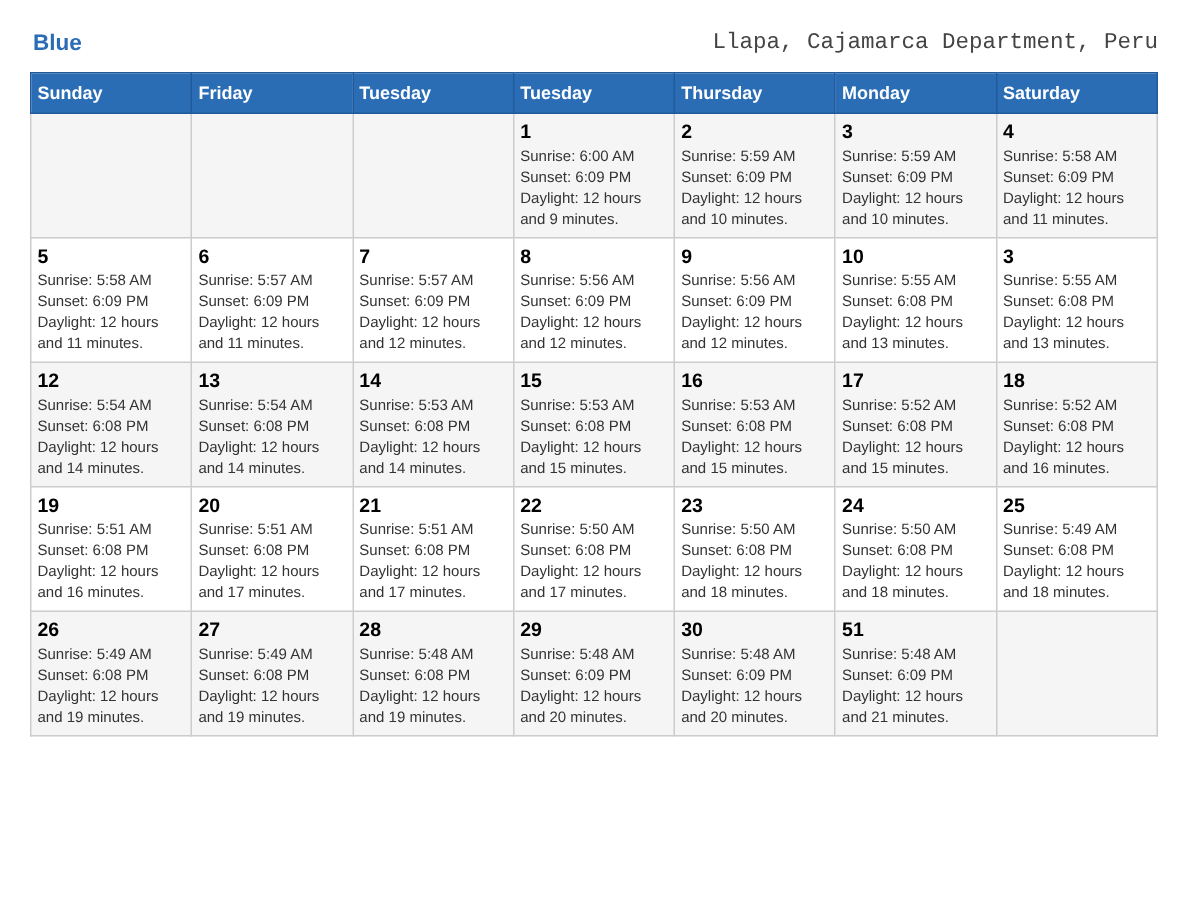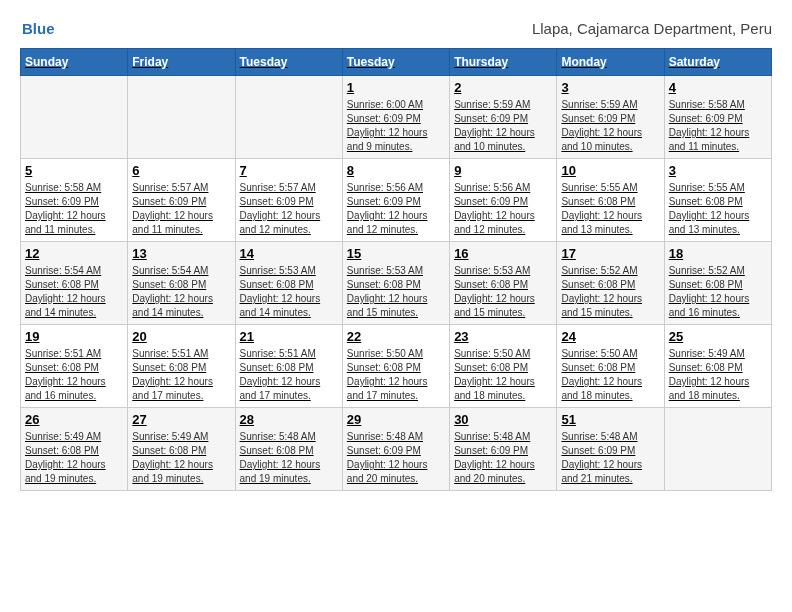--- a/index.html
+++ b/index.html
@@ -42,26 +42,26 @@
       text-align: right;
     }
     .month-title {
       font-size: 36px;
       font-weight: normal;
       color: #222;
     }
     .location {
       font-size: 15px;
       color: #444;
+      font-family: Liberation Mono, monospace;
     }
     table {
       width: 100%;
       border-collapse: collapse;
       font-size: 11px;
-      text-decoration: underline;
     }
     thead tr th {
       background-color: #2a6db5;
       color: white;
       padding: 6px 4px;
       text-align: left;
       font-size: 12px;
       font-weight: bold;
       border: 1px solid #1e5a9c;
     }

